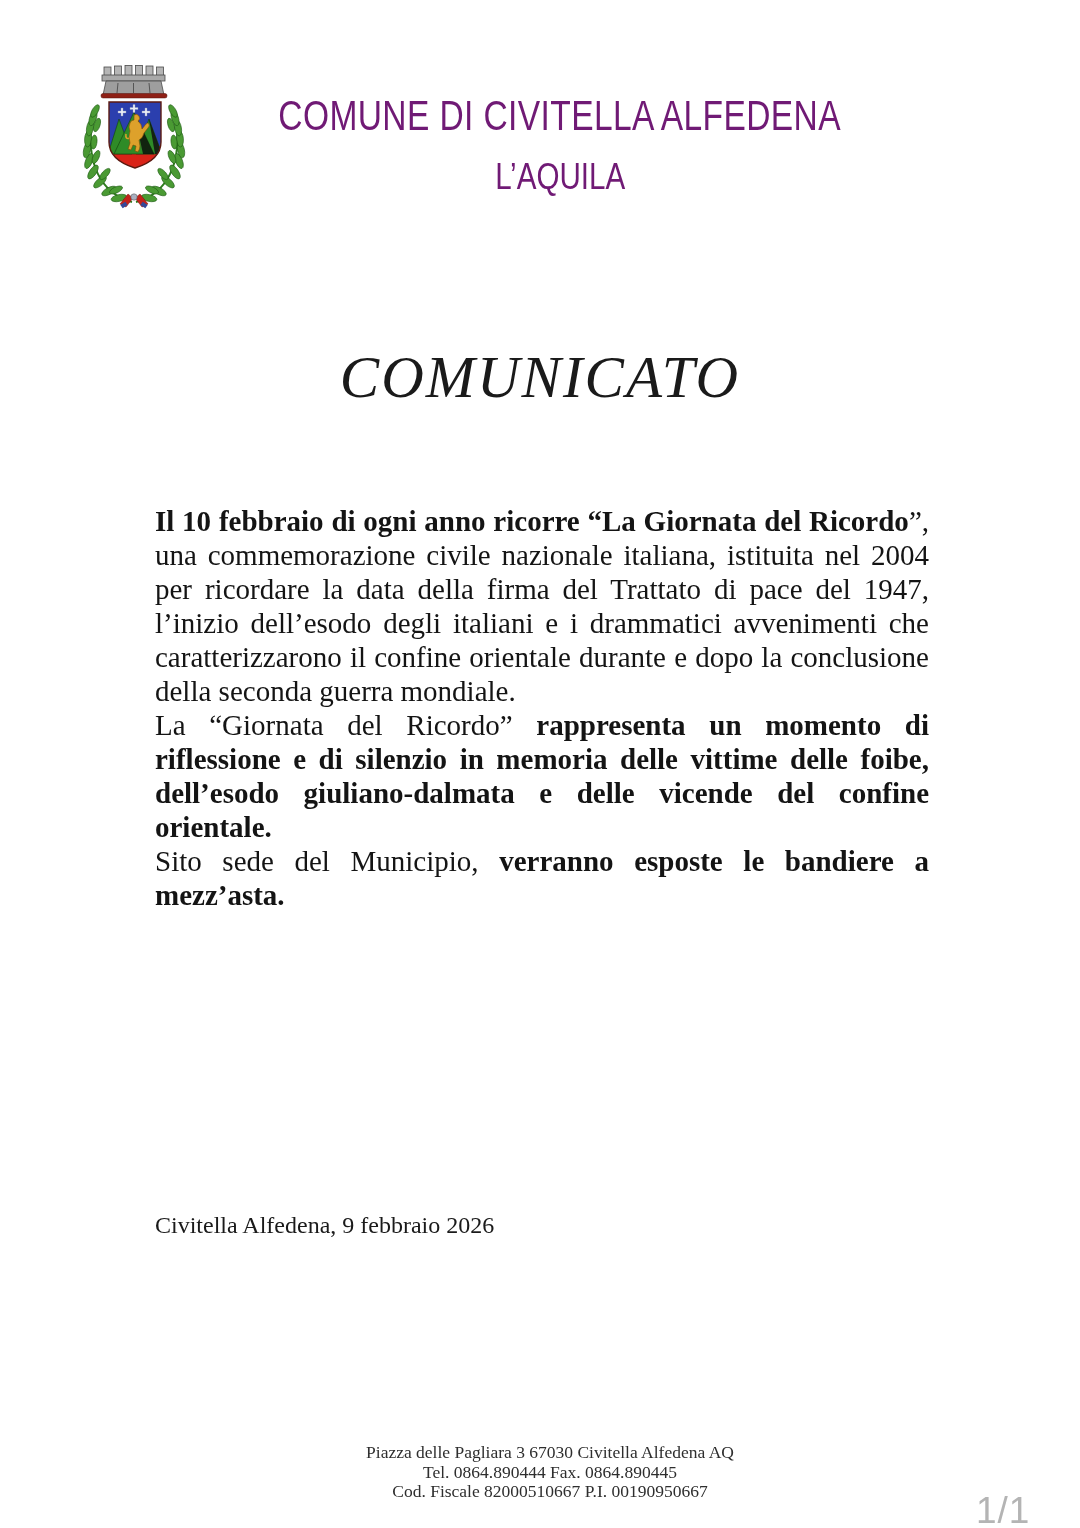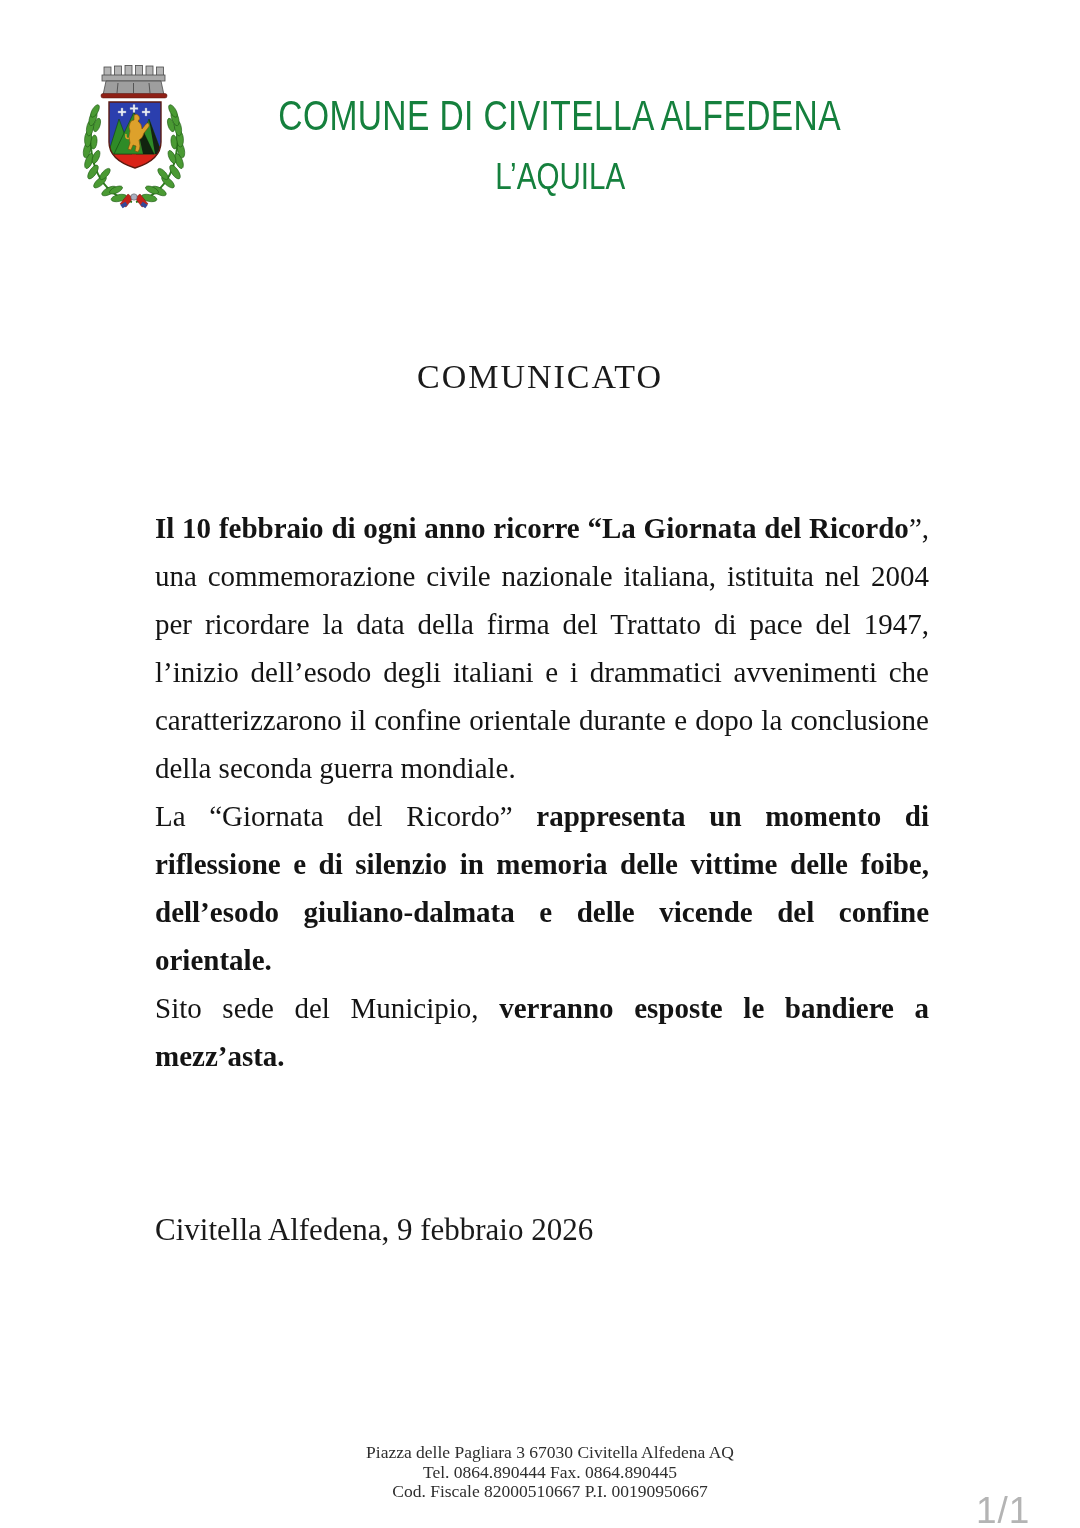--- a/index.html
+++ b/index.html
@@ -8,54 +8,54 @@
     width:1080px;height:1528px;
     background:#ffffff;
     overflow:hidden;
     font-family:"Liberation Serif",serif;
   }
   
   .crest{position:absolute;left:72px;top:58px;width:140px;height:152px;}
   
   .header{
     position:absolute;top:92px;left:40px;width:1040px;
-    text-align:center;color:#15803d;
+    text-align:center;color:#701a75;
     font-family:"Liberation Sans",sans-serif;
   }
   .hdr-line1{
     display:inline-block;font-size:43px;line-height:46px;white-space:nowrap;
     transform:scaleX(0.78);letter-spacing:0.5px;
   }
   .hdr-line2{
     display:block;margin-top:18px;
   }
   .hdr-line2 > span{
     display:inline-block;font-size:37px;line-height:42px;white-space:nowrap;
     transform:scaleX(0.8);
   }
   
   .title{
     position:absolute;top:352px;left:0;width:1080px;text-align:center;
     color:#1a1a1a;
   }
-  .title-main{font-size:34px;line-height:50px;letter-spacing:2px;}
+  .title-main{font-size:59px;line-height:50px;letter-spacing:2px;font-style:italic;}
   .title-sub{font-size:37px;line-height:44px;margin-top:3px;}
   
   .body-text{
     position:absolute;left:155px;top:504px;width:774px;
-    font-size:29px;line-height:48px;color:#141414;
+    font-size:29px;line-height:34px;color:#141414;
     text-align:justify;
   }
   .body-text p{margin:0;}
   .b{font-weight:bold;}
   .r{font-weight:normal;}
   
   .dateline{
     position:absolute;left:155px;top:1212px;
-    font-size:31px;color:#1a1a1a;white-space:nowrap;
+    font-size:24px;color:#1a1a1a;white-space:nowrap;
   }
   
   .footer{
     position:absolute;left:10px;top:1443px;width:1080px;
     text-align:center;font-size:17.5px;line-height:19.5px;color:#2e2e2e;
   }
   
   .pagenum{
     position:absolute;left:976px;top:1490px;
     font-family:"Liberation Sans",sans-serif;

